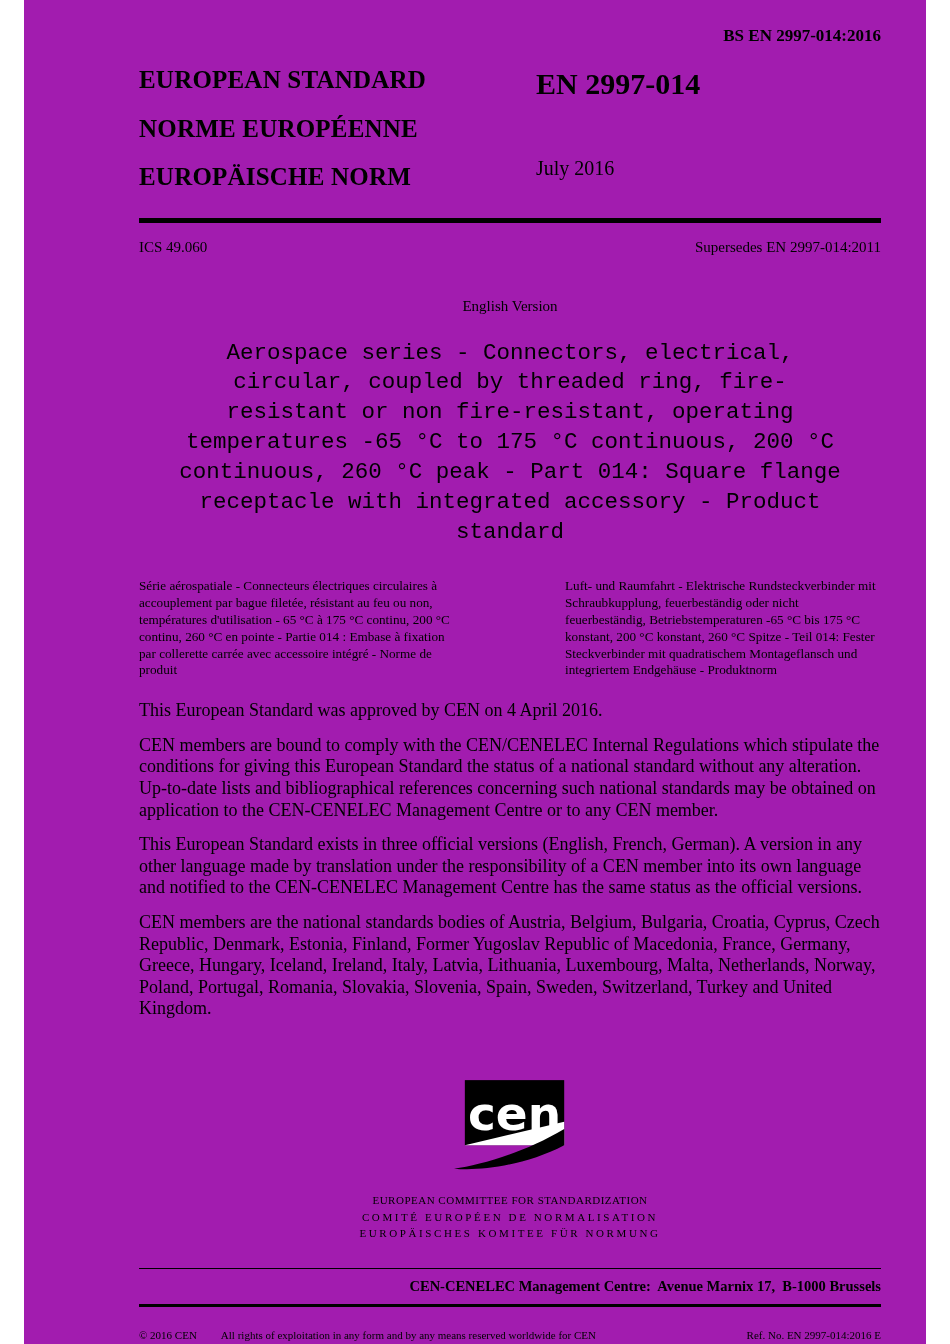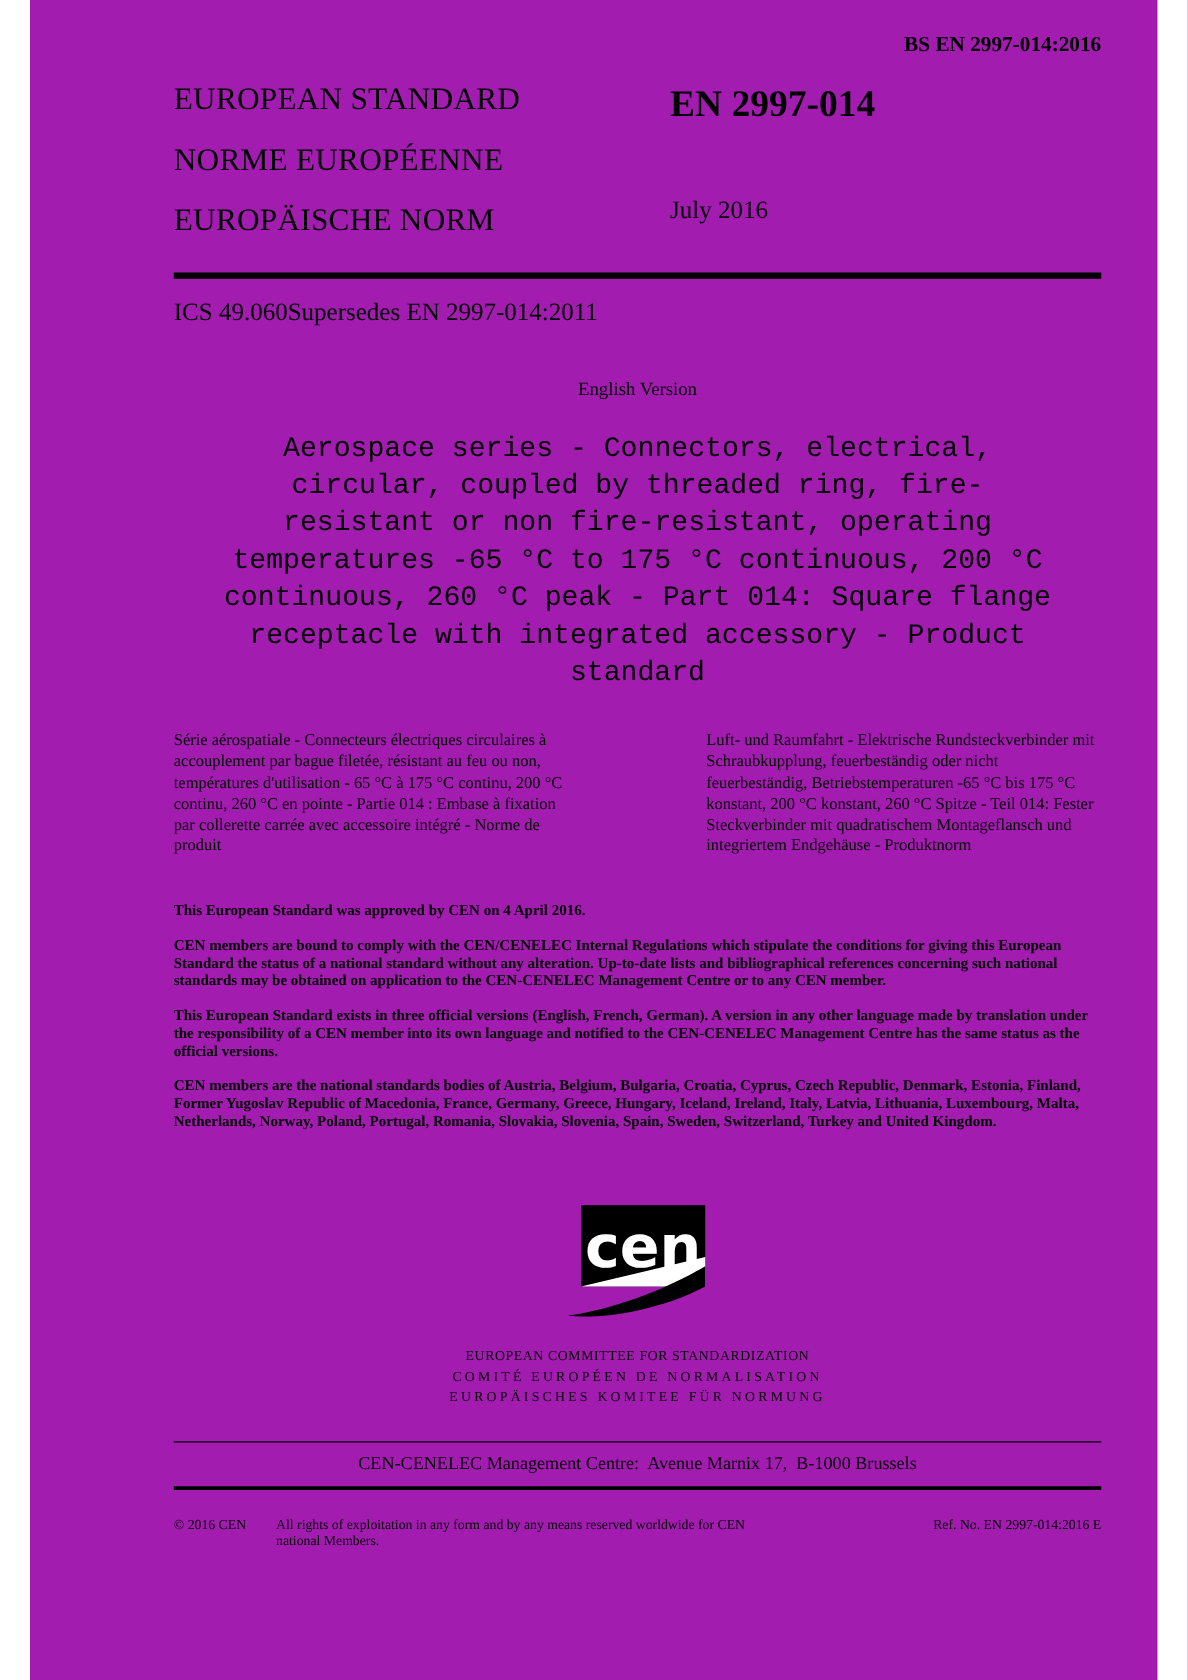--- a/index.html
+++ b/index.html
@@ -22,36 +22,37 @@
     text-align: right;
     font-weight: bold;
     font-size: 17px;
     margin-bottom: 20px;
   }
 
   .header { display: flex; }
   .std-names { flex: 1; }
   .std-name {
     font-size: 25px;
-    font-weight: normal;
+    font-weight: bold;
     line-height: 1.1;
     margin-bottom: 21px;
     letter-spacing: 0.2px;
   }
   .num-block { width: 345px; padding-top: 2px; }
   .std-num { font-size: 30px; font-weight: bold; line-height: 1.05; }
   .std-date { font-size: 20px; margin-top: 57px; }
 
   .rule-thick { height: 5px; background: #000; margin-top: 6px; }
   .rule-med   { height: 3px; background: #000; }
   .rule-thin  { height: 1px; background: #000; }
 
   .meta-row {
     display: flex;
-    font-size: 20px;
+    justify-content: space-between;
+    font-size: 15px;
     margin-top: 16px;
   }
 
   .version-label {
     text-align: center;
     font-size: 15px;
     margin-top: 42px;
   }
 
   .title-en {
@@ -69,35 +70,35 @@
     gap: 110px;
     margin-top: 30px;
   }
   .abstract {
     flex: 1;
     font-size: 13.2px;
     line-height: 1.28;
     text-align: left;
   }
 
-  .body-paras { margin-top: 36px; font-size: 12px; line-height: 1.2; font-weight: bold; }
+  .body-paras { margin-top: 21px; font-size: 18px; line-height: 1.2; }
   .body-paras p { margin-bottom: 13px; }
 
   .logo-block { text-align: center; margin-top: 60px; }
   .cen-logo { display: inline-block; }
 
   .committee-lines { margin-top: 12px; font-size: 11px; line-height: 1.5; }
   .c0 { letter-spacing: 0.5px; }
   .c1 { letter-spacing: 2.6px; }
   .c2 { letter-spacing: 2.6px; }
 
   .rule-thin.above-centre { margin-top: 26px; }
   .centre-line {
-    text-align: center;
-    font-weight: normal;
+    text-align: right;
+    font-weight: bold;
     font-size: 14.5px;
     margin: 9px 0;
     white-space: pre-wrap;
   }
 
   .footer {
     display: flex;
     align-items: flex-start;
     margin-top: 22px;
     font-size: 11px;

